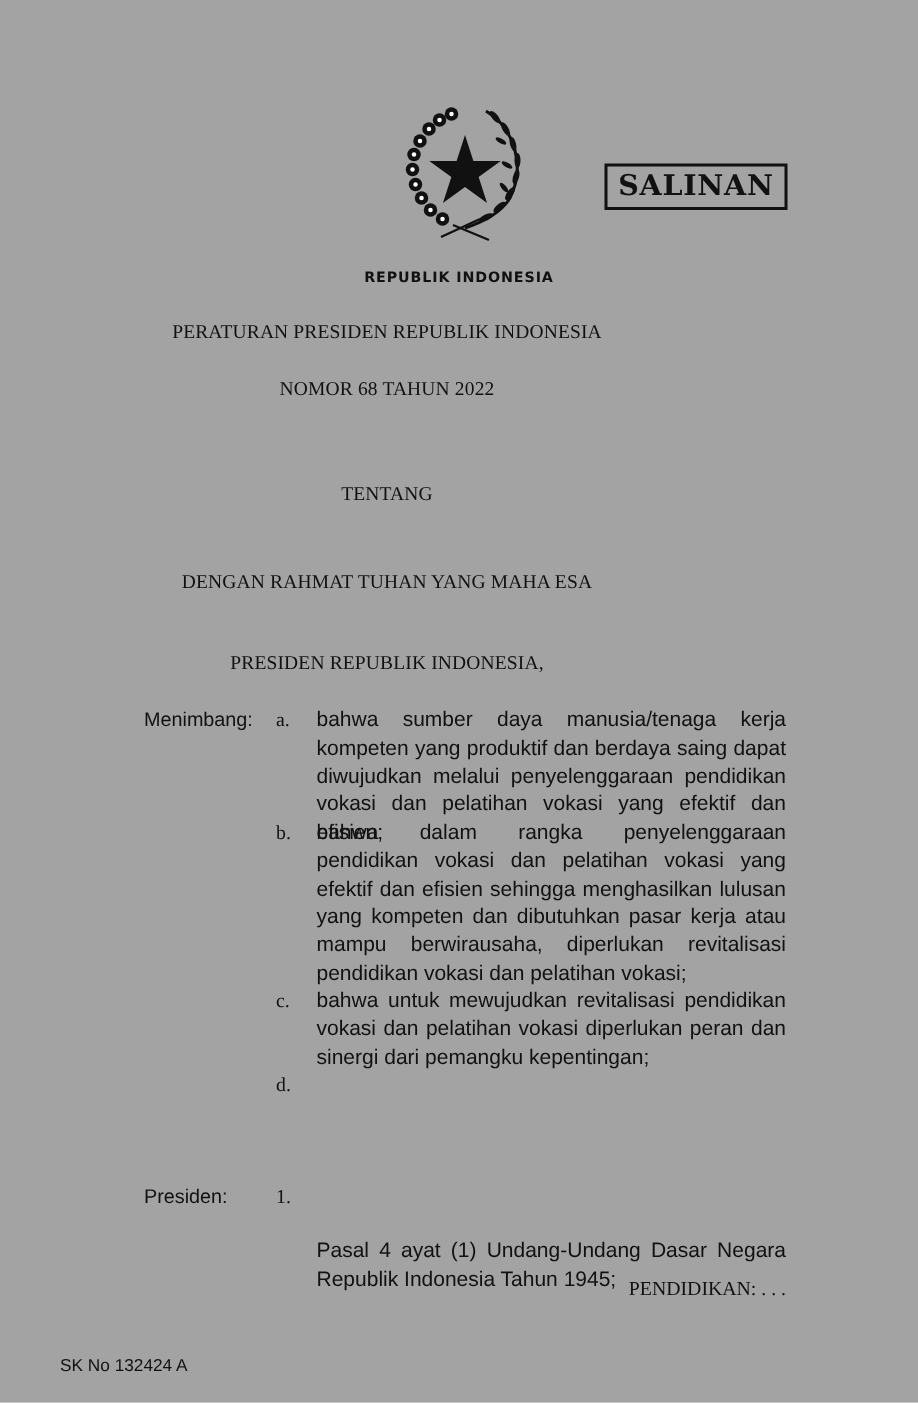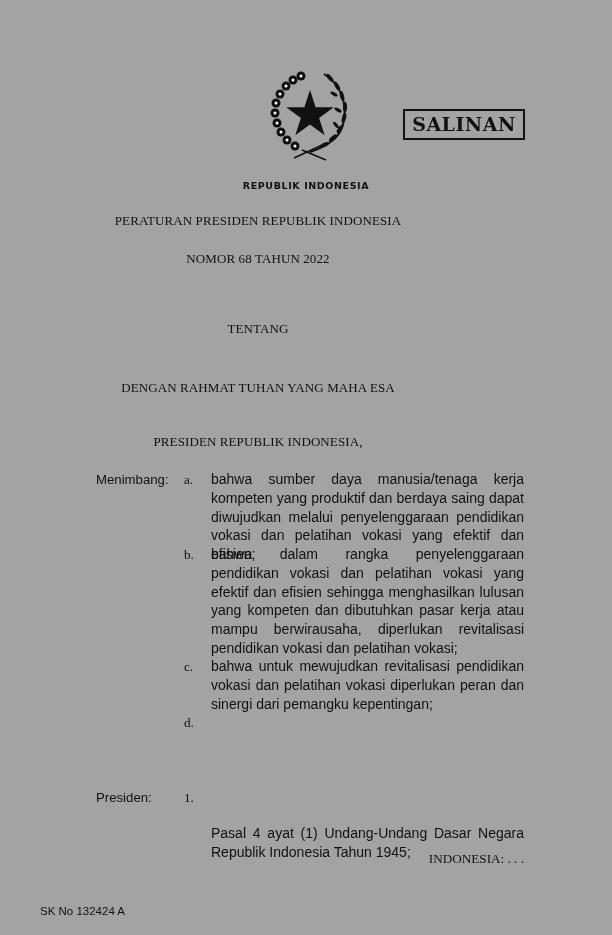--- a/index.html
+++ b/index.html
@@ -100,16 +100,16 @@
 
   <div class="marker" style="top:659px;">c.</div>
   <div class="para last-left" style="top:657px;">bahwa untuk mewujudkan revitalisasi pendidikan vokasi dan pelatihan vokasi diperlukan peran dan sinergi dari pemangku kepentingan;</div>
 
   <div class="marker" style="top:715px;">d.</div>
 
   <div class="label" style="top:790px;">Presiden:</div>
   <div class="marker" style="top:790px;">1.</div>
   <div class="para last-left" style="top:824px;">Pasal 4 ayat (1) Undang-Undang Dasar Negara Republik Indonesia Tahun 1945;</div>
 
-  <div class="memutuskan" style="top:851px;">INDONESIA: . . .</div>
+  <div class="memutuskan" style="top:851px;">PENDIDIKAN: . . .</div>
 
   <div class="sk">SK No 132424 A</div>
 </div>
 
 </body></html>

